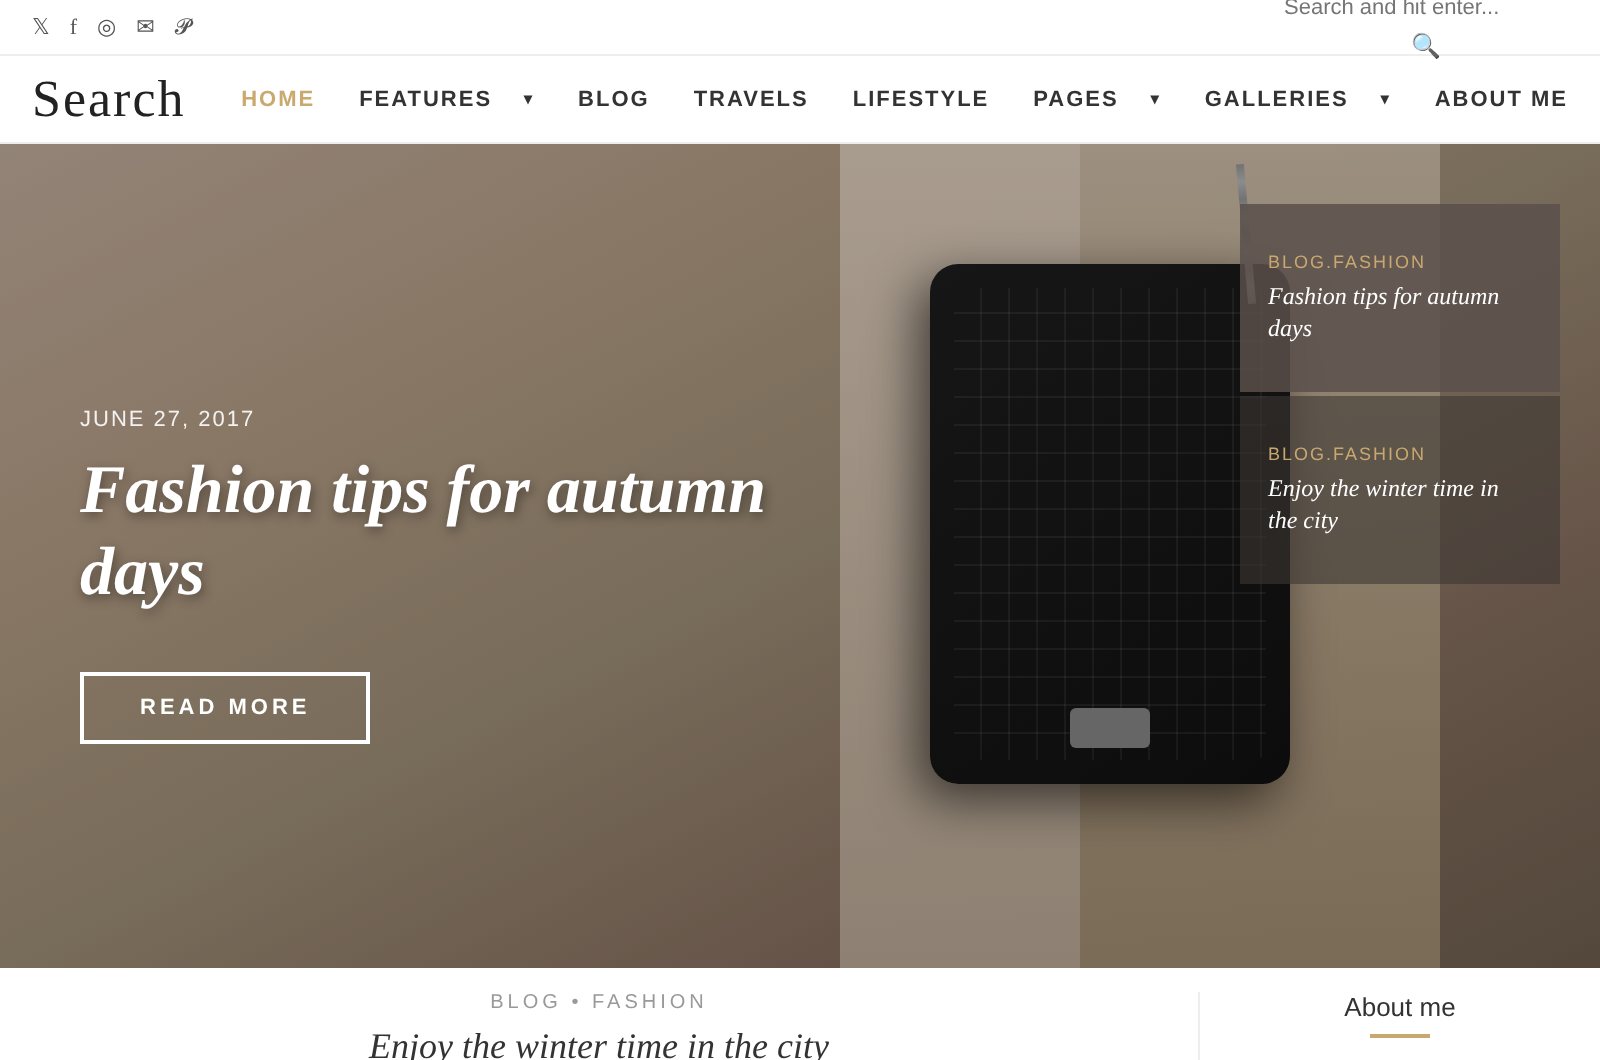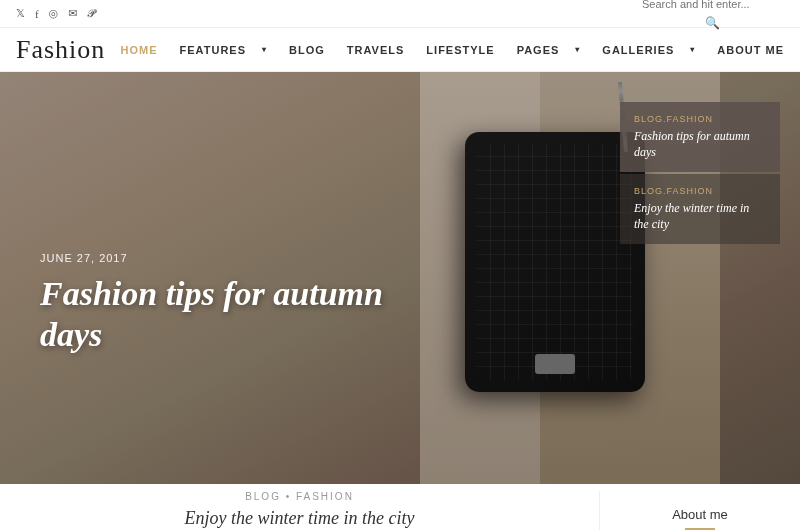--- a/index.html
+++ b/index.html
@@ -44,51 +44,51 @@
       position: relative; width: 100%; height: 412px;
       background: linear-gradient(to right, rgba(0,0,0,0.45) 0%, rgba(0,0,0,0.1) 50%, rgba(0,0,0,0.05) 100%);
       overflow: hidden;
     }
     .hero-bg {
       position: absolute; inset: 0;
       background: linear-gradient(135deg, #b8a090 0%, #c4a882 20%, #d4b896 35%, #c8b098 50%, #a89080 70%, #9a8070 100%);
       z-index: 0;
     }
     .hero-overlay { position: absolute; inset: 0; background: rgba(0,0,0,0.25); z-index: 2; }
-    .hero-content { position: absolute; left: 40px; bottom: 100px; z-index: 10; color: #fff; }
+    .hero-content { position: absolute; left: 40px; bottom: 112px; z-index: 10; color: #fff; }
     .hero-date { font-size: 11px; font-family: Arial, sans-serif; letter-spacing: 1px; margin-bottom: 10px; opacity: 0.9; }
     .hero-title {
       font-size: 34px; font-style: italic; font-weight: bold; line-height: 1.2;
       max-width: 360px; text-shadow: 1px 2px 6px rgba(0,0,0,0.4); margin-bottom: 28px;
     }
     .read-more-btn {
       display: inline-block; border: 2px solid #fff; color: #fff;
       padding: 10px 28px; font-size: 11px; font-family: Arial, sans-serif;
       font-weight: 700; letter-spacing: 2px; cursor: pointer; background: transparent;
       text-transform: uppercase;
     }
 
     
     .hero-sidebar {
       position: absolute; right: 20px; top: 30px; width: 160px; z-index: 10;
       display: flex; flex-direction: column; gap: 2px;
     }
     .sidebar-card {
-      padding: 12px 14px; cursor: pointer;
+      padding: 24px 14px; cursor: pointer;
     }
     .sidebar-card.active { background: rgba(90,80,75,0.85); }
     .sidebar-card:not(.active) { background: rgba(60,55,52,0.6); }
     .sidebar-card-cat {
       font-size: 9px; font-family: Arial, sans-serif; letter-spacing: 1px;
       color: #c9a870; margin-bottom: 5px; text-transform: uppercase;
     }
     .sidebar-card-title { font-size: 12px; color: #fff; line-height: 1.3; font-style: italic; }
 
     
-    .bottom-section { display: flex; height: 46px; background: #fff; align-items: flex-end; padding-top: 12px; }
+    .bottom-section { display: flex; height: 46px; background: #fff; align-items: flex-start; padding-top: 12px; }
     .bottom-left { flex: 1; padding: 0 20px; border-right: 1px solid #eee; }
     .bottom-right { width: 200px; padding: 0 20px; }
     .bottom-cat { font-size: 10px; font-family: Arial, sans-serif; letter-spacing: 2px; color: #999; margin-bottom: 6px; text-align: center; text-transform: uppercase; }
     .bottom-title { font-size: 18px; font-style: italic; color: #333; text-align: center; line-height: 1.2; }
     .about-label { font-size: 13px; font-family: Arial, sans-serif; color: #333; text-align: center; }
     .about-divider { width: 30px; height: 2px; background: #c9a870; margin: 6px auto 0; }
   </style>
 </head>
 <body>
 
@@ -100,21 +100,21 @@
     <span class="social-icon">✉</span>
     <span class="social-icon">𝓟</span>
   </div>
   <div class="search-bar">
     <input class="search-input" type="text" placeholder="Search and hit enter..." style="">
     <button class="search-btn">🔍</button>
   </div>
 </div>
 
 <div class="header">
-  <div class="logo">Fashion</div>
+  <div class="logo">Search</div>
   <nav class="nav">
     <span class="nav-item active">HOME</span>
     <span class="nav-item nav-item-with-arrow">
       <span>FEATURES</span>
       <span class="arrow">▾</span>
     </span>
     <span class="nav-item">BLOG</span>
     <span class="nav-item">TRAVELS</span>
     <span class="nav-item">LIFESTYLE</span>
     <span class="nav-item nav-item-with-arrow">
@@ -142,20 +142,21 @@
 
   <div style="position:absolute;right:175px;top:10px;width:4px;height:70px;background:linear-gradient(to bottom,#999,#bbb,#999,#bbb,#999,#bbb,#999,#bbb,#999);z-index:2;transform:rotate(-5deg);"></div>
 
   <div style="position:absolute;right:260px;top:0;width:120px;height:420px;background:linear-gradient(to bottom,#e8d8c8,#d8c8b8,#c8b8a8);z-index:1;opacity:0.7;"></div>
 
   <div class="hero-overlay"></div>
 
   <div class="hero-content">
     <div class="hero-date">JUNE 27, 2017</div>
     <h1 class="hero-title">Fashion tips for autumn days</h1>
+    <button class="read-more-btn">READ MORE</button>
   </div>
 
   <div class="hero-sidebar">
     <div class="sidebar-card active">
       <div class="sidebar-card-cat">BLOG.FASHION</div>
       <div class="sidebar-card-title">Fashion tips for autumn days</div>
     </div>
     <div class="sidebar-card">
       <div class="sidebar-card-cat">BLOG.FASHION</div>
       <div class="sidebar-card-title">Enjoy the winter time in the city</div>

